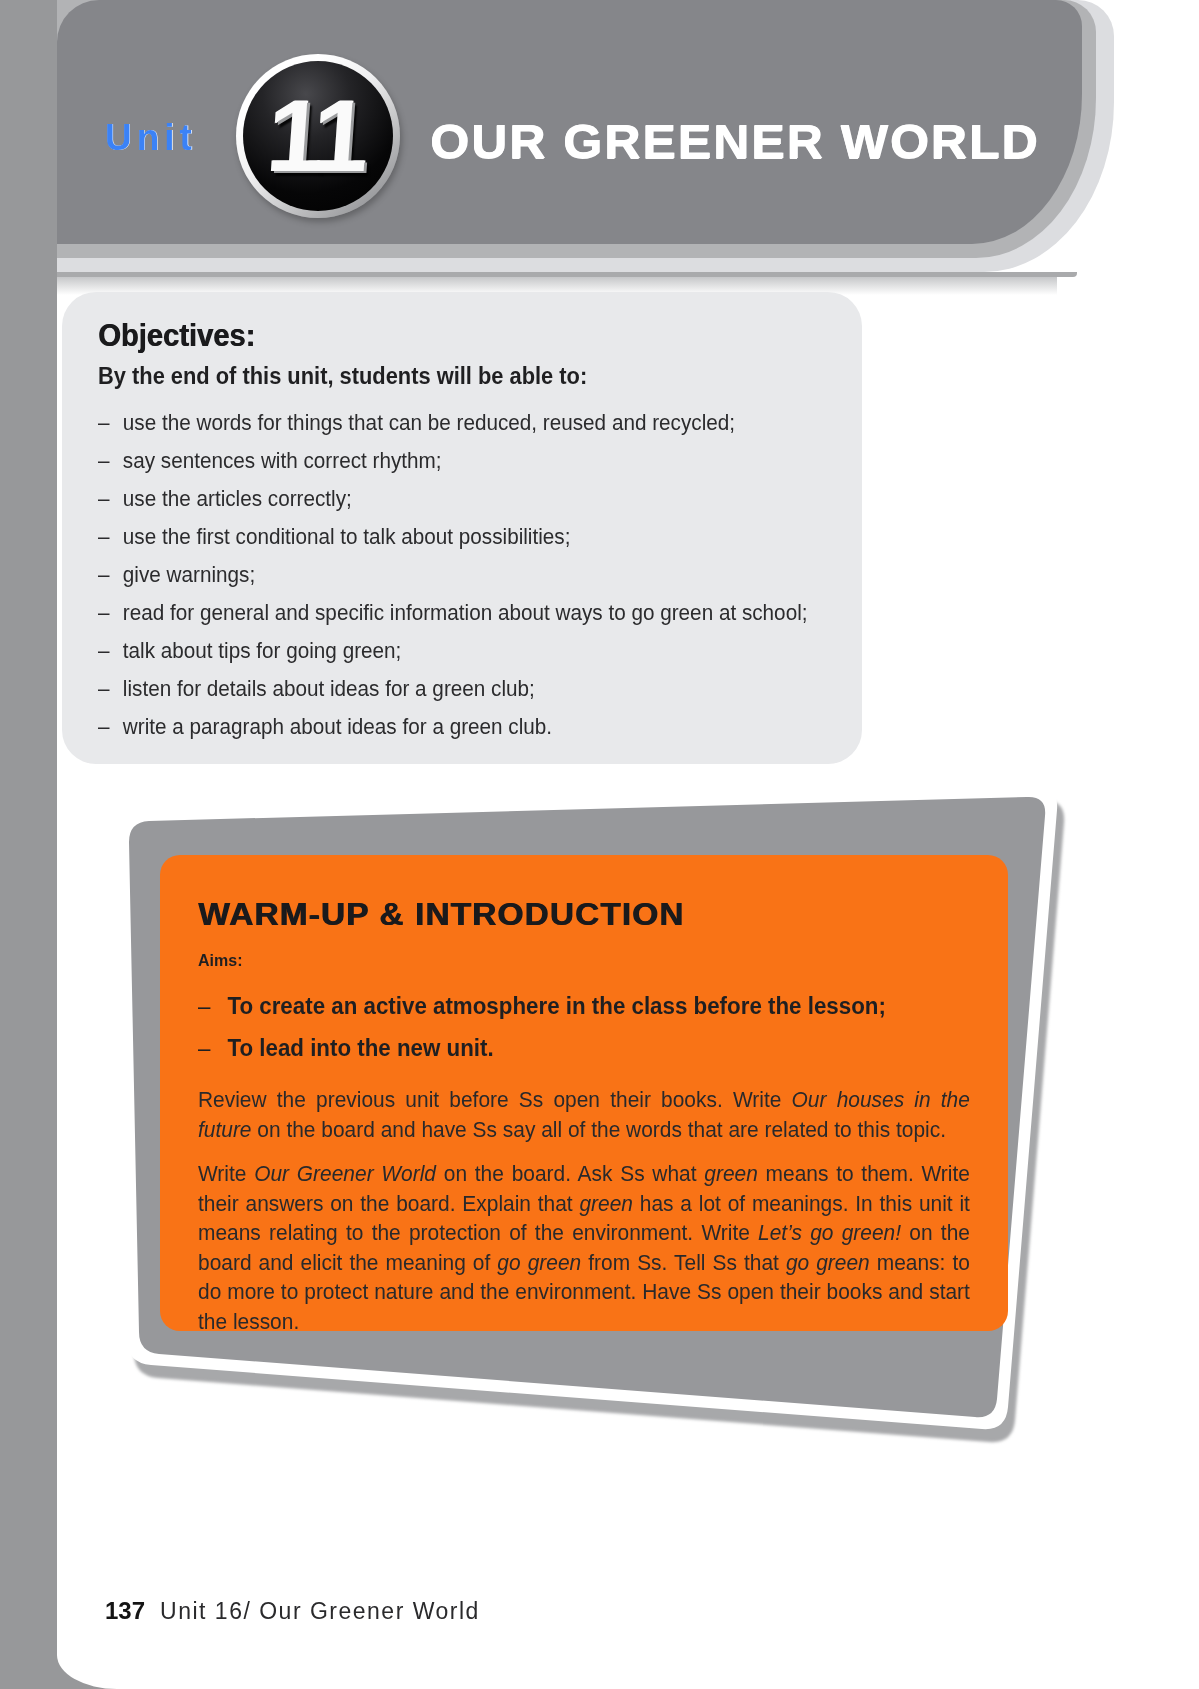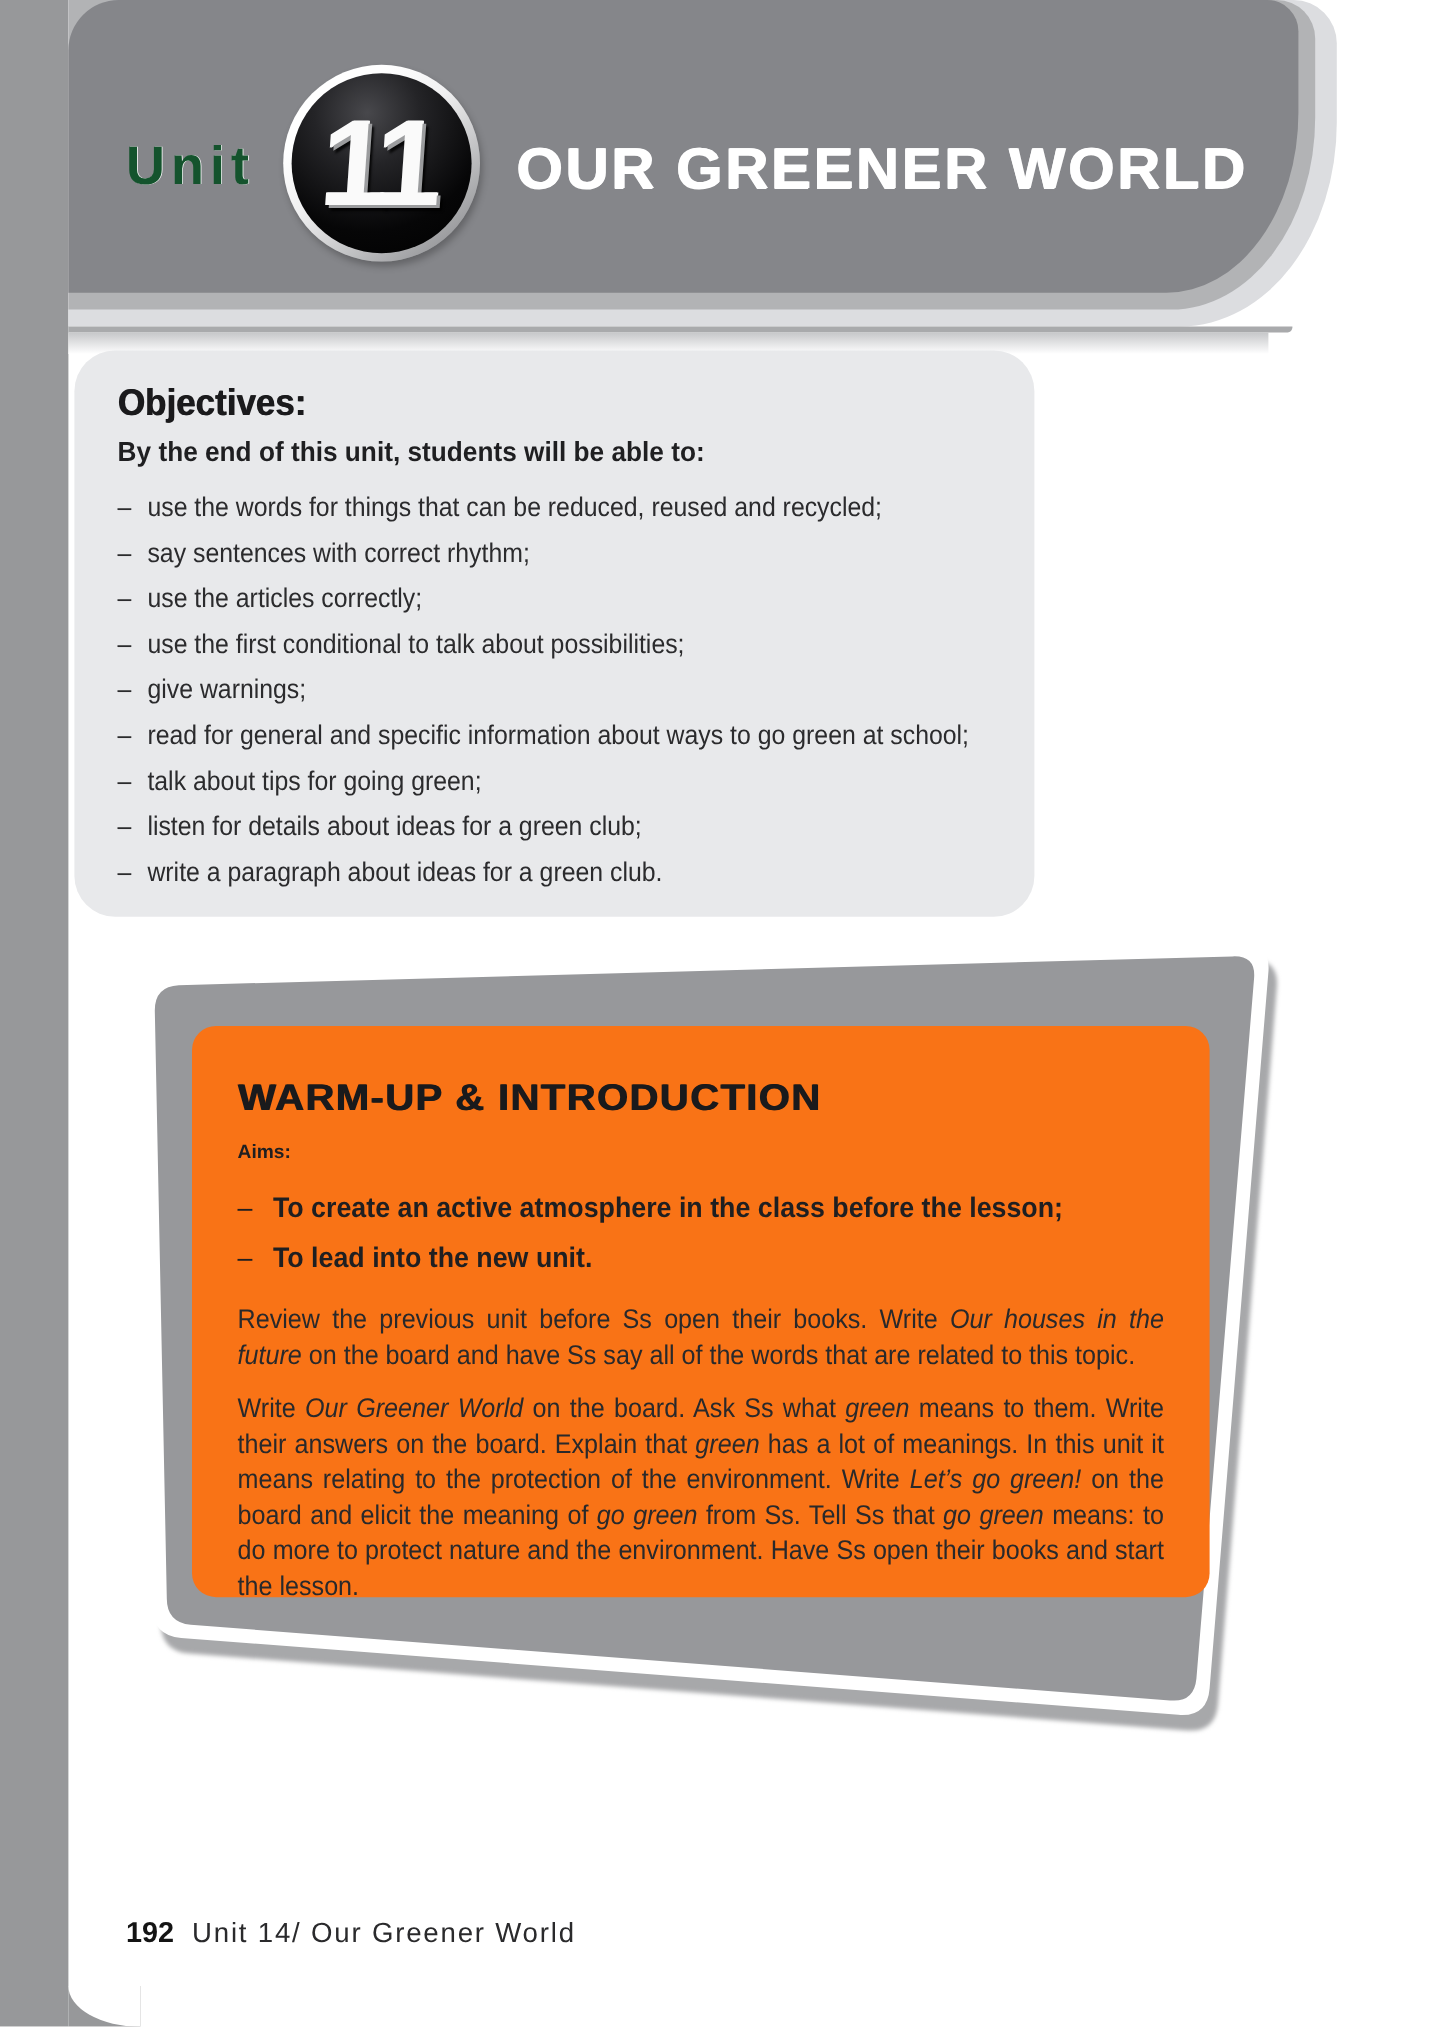--- a/index.html
+++ b/index.html
@@ -14,22 +14,22 @@
   
   .band-light { position:absolute; left:57px; top:0; width:1057px; height:272px; background:#dcdde0;
     border-radius:0 36px 130px 0 / 0 36px 170px 0; }
   .band-mid { position:absolute; left:57px; top:0; width:1039px; height:258px; background:#b2b3b5;
     border-radius:0 32px 120px 0 / 0 32px 160px 0; }
   #banner { position:absolute; left:57px; top:0; width:1025px; height:244px; background:#85868a;
     border-radius:42px 26px 110px 0 / 42px 26px 150px 0; }
   #header-rule { position:absolute; left:57px; top:272px; width:1020px; height:5px; background:#a9aaac; border-radius:0 0 4px 0; }
   #header-shade { position:absolute; left:57px; top:277px; width:1000px; height:18px;
     background:linear-gradient(to bottom,#c6c7c9,#ffffff); }
-  #unit-word { position:absolute; left:105px; top:115px; font-size:45px; line-height:45px; font-weight:700;
-    color:#14532d; letter-spacing:5px; text-shadow:0.6px 0 0 #fdfdfd; }
+  #unit-word { position:absolute; left:105px; top:115px; font-size:37px; line-height:45px; font-weight:700;
+    color:#3b82f6; letter-spacing:5px; text-shadow:0.6px 0 0 #fdfdfd; }
   #unit-badge { position:absolute; left:236px; top:54px; width:164px; height:164px; border-radius:50%;
     background:linear-gradient(140deg,#ffffff 25%,#f0f0f1 45%,#8f9093 92%); box-shadow:2px 4px 6px rgba(0,0,0,0.25); }
   #unit-badge .badge-inner { position:absolute; inset:7px; border-radius:50%;
     background:radial-gradient(circle at 42% 22%, #48484c 0%, #242427 30%, #060607 68%, #000 100%);
     display:flex; align-items:center; justify-content:center; }
   #unit-number { font-size:102px; font-weight:700; color:#fafafa; letter-spacing:-6px; padding-right:6px;
     transform:skewX(-4deg); text-shadow:3px 2px 0 #9b9c9e, 5px 5px 2px rgba(0,0,0,0.85), 1px 0 0 #fff; }
   #page-title { position:absolute; left:430px; top:118px; font-size:48px; line-height:48px; font-weight:700;
     color:#ffffff; letter-spacing:2px; transform:scaleX(1.04); transform-origin:left top;
     text-shadow:0.9px 0 0 #ffffff, 0 0.7px 0 #ffffff; white-space:nowrap; }
@@ -153,17 +153,17 @@
       <div class="aim-item">
           <span class="dash">–</span>
           <span>To lead into the new unit.</span>
         </div>
     </div>
     <div class="para first"><span>Review the previous unit before Ss open their books. Write </span><span class="it">Our houses in the future</span><span> on the board and have Ss say all of the words that are related to this topic.</span></div>
     <div class="para"><span>Write </span><span class="it">Our Greener World</span><span> on the board. Ask Ss what </span><span class="it">green</span><span> means to them. Write their answers on the board. Explain that </span><span class="it">green</span><span> has a lot of meanings. In this unit it means relating to the protection of the environment. Write </span><span class="it">Let’s go green!</span><span> on the board and elicit the meaning of </span><span class="it">go green</span><span> from Ss. Tell Ss that </span><span class="it">go green</span><span> means: to do more to protect nature and the environment. Have Ss open their books and start the lesson.</span></div>
   </div>
 
   <div id="footer">
-    <span id="page-number">192</span>
-    <span id="footer-label">Unit 14/ Our Greener World</span>
+    <span id="page-number">137</span>
+    <span id="footer-label">Unit 16/ Our Greener World</span>
   </div>
 
 </div>
 
 </body></html>

